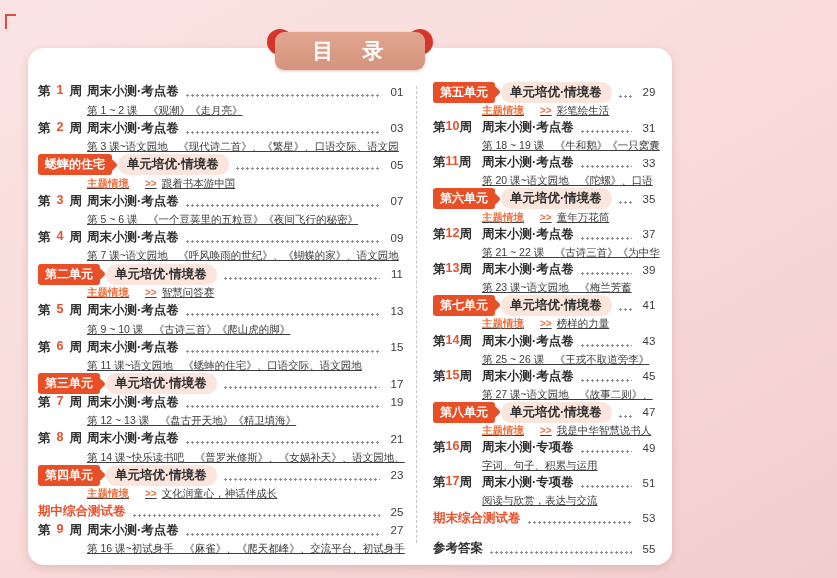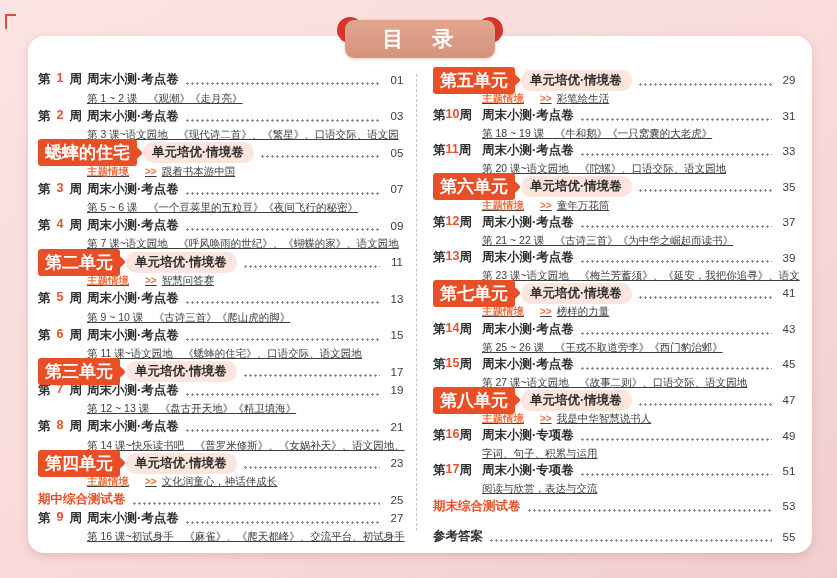--- a/index.html
+++ b/index.html
@@ -3,21 +3,21 @@
 <meta charset="utf-8">
 <style>
   html,body{margin:0;padding:0;}
   body{
     width:837px;height:578px;position:relative;overflow:hidden;
     background:linear-gradient(150deg,#fae4e3 0%,#f8dad9 55%,#f2cdce 100%);
     font-family:"Liberation Sans","DejaVu Sans",sans-serif;
   }
   .crop-mark{position:absolute;left:5px;top:14px;width:9px;height:13px;
     border-left:2px solid var(--ribbon_red);border-top:2px solid var(--ribbon_red);opacity:.85;}
-  .card{position:absolute;left:28px;top:36px;width:784px;height:517px;
+  .card{position:absolute;left:28px;top:48px;width:644px;height:517px;
     background:var(--card_bg);border-radius:16px;
     box-shadow:0 3px 8px rgba(170,110,110,.28);}
   
   .banner{position:absolute;left:50%;top:-20px;transform:translateX(-50%);
     width:152px;height:42px;}
   .ribbon-end{position:absolute;width:26px;height:26px;border-radius:50%;
     background:var(--ribbon_red);top:1px;}
   .ribbon-end.left{left:-7px;}
   .ribbon-end.right{right:-7px;}
   .plate{position:absolute;left:1px;right:1px;top:4px;bottom:0;
@@ -32,21 +32,21 @@
   .divider{border-left:1px dashed var(--divider);margin:4px 2px 14px 2px;}
   .col-right{flex:1;padding-left:14px;}
   
   .row{display:flex;align-items:center;height:18px;margin-top:1px;
     font-size:12.5px;font-weight:bold;color:var(--text_dark);white-space:nowrap;}
   .week-label{display:inline-flex;width:44px;justify-content:space-between;
     margin-right:5px;flex:none;}
   .week-label.tight{justify-content:flex-start;}
   .num{color:var(--accent);}
   .badge{position:relative;flex:none;background:var(--badge_bg);color:#fff;
-    font-size:17px;padding:2px 7px;border-radius:3px;margin-right:2px;font-family:Liberation Mono, monospace;}
+    font-size:12px;padding:2px 7px;border-radius:3px;margin-right:2px;font-family:Liberation Mono, monospace;}
   .badge::after{content:"";position:absolute;right:-4px;top:50%;
     transform:translateY(-50%) rotate(45deg);width:9px;height:9px;
     background:var(--badge_bg);border-radius:2px;}
   .title{flex:none;}
   .pill{background:var(--pill_bg);padding:2px 10px 2px 9px;border-radius:10px;margin-left:4px;}
   .special.accent{color:var(--accent);}
   .special.dark{color:var(--text_dark);}
   .leader{flex:1;margin:0 6px;height:3px;align-self:center;transform:translateY(4px);
     background-image:radial-gradient(circle,var(--leader) 1px,transparent 1.3px);
     background-size:5px 3px;background-repeat:repeat-x;background-position:left center;}

